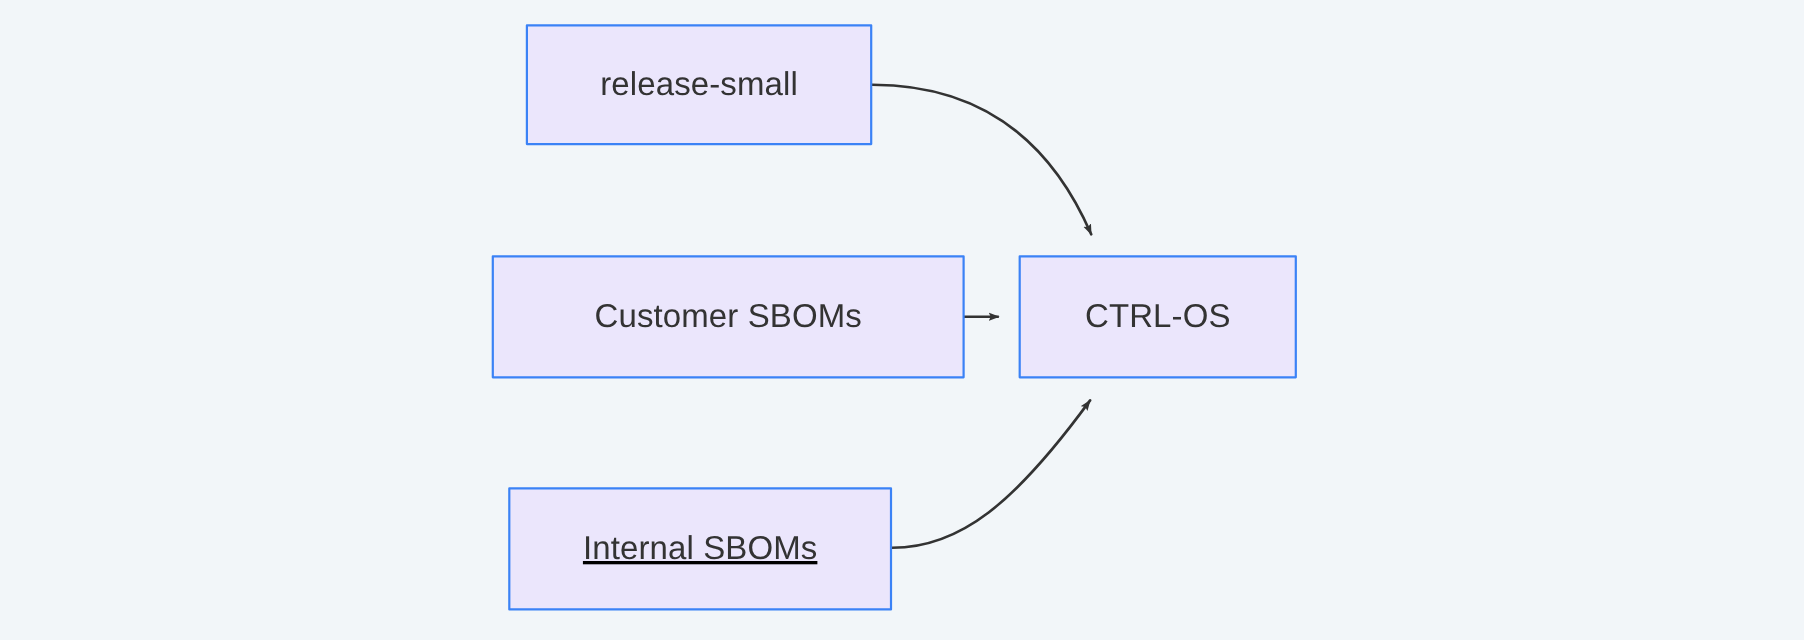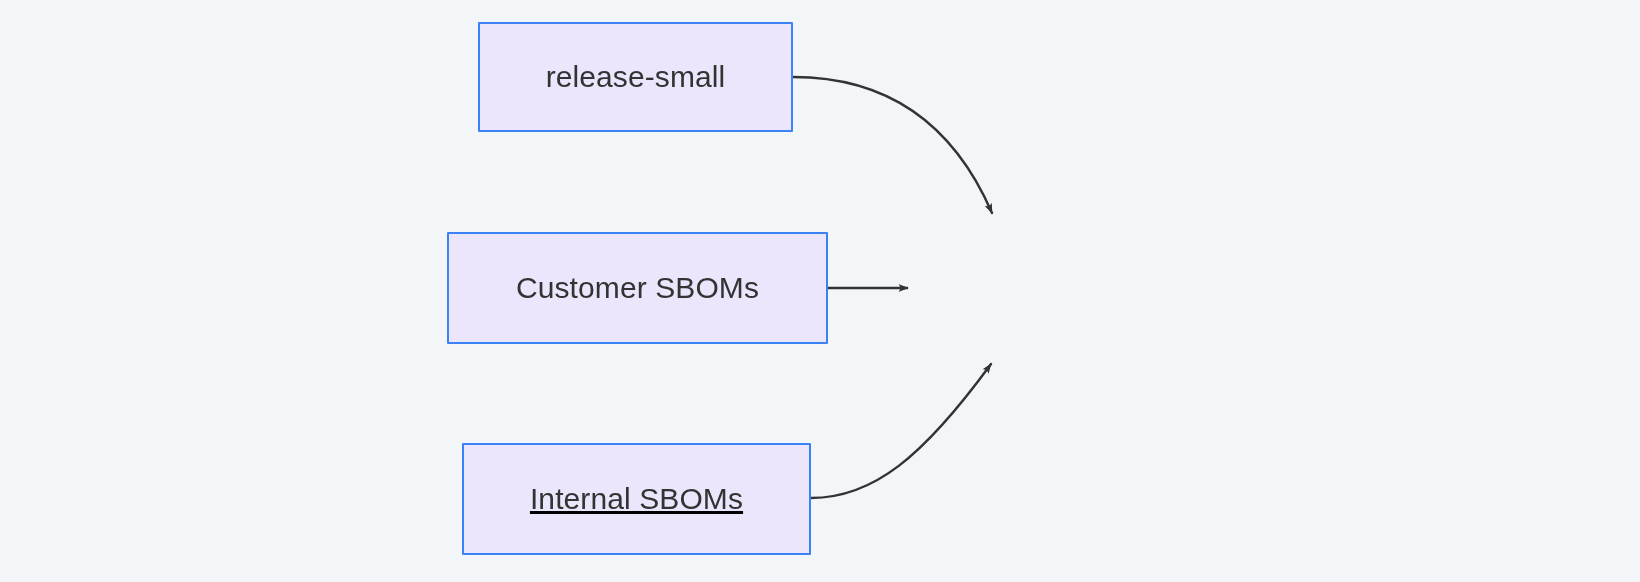--- a/index.html
+++ b/index.html
@@ -40,21 +40,21 @@
   .node-label {
     font-family: "Liberation Sans", sans-serif;
     font-size: 30px;
     font-weight: 400;
     color: #333333;
     letter-spacing: 0.1px;
     white-space: nowrap;
     line-height: 1;
   }
   #node-release-small { left: 478px; top: 22px;  width: 315px; height: 110px; }
-  #node-customer-sboms{ left: 447px; top: 232px; width: 381px; height: 112px; }
+  #node-customer-sboms{ left: 447px; top: 232px; width: 430px; height: 112px; }
   #node-internal-sboms{ left: 462px; top: 443px; width: 349px; height: 112px; text-decoration: underline; }
   #node-ctrl-os       { left: 926px; top: 232px; width: 253px; height: 112px; }
 </style>
 </head>
 <body>
 
 <div id="diagram-canvas">
 
   <svg id="edge-layer" viewBox="0 0 1640 582" width="1640" height="582" xmlns="http://www.w3.org/2000/svg">
     <defs>
@@ -75,14 +75,17 @@
   </div>
 
   <div class="node" id="node-customer-sboms">
     <span class="node-label">Customer SBOMs</span>
   </div>
 
   <div class="node" id="node-internal-sboms">
     <span class="node-label">Internal SBOMs</span>
   </div>
 
+  <div class="node" id="node-ctrl-os">
+    <span class="node-label">CTRL-OS</span>
+  </div>
 
 </div>
 
 </body></html>

